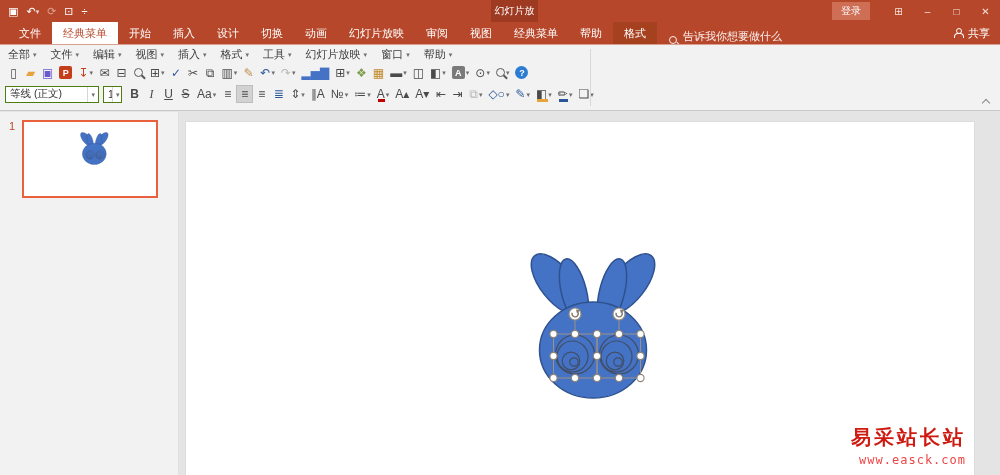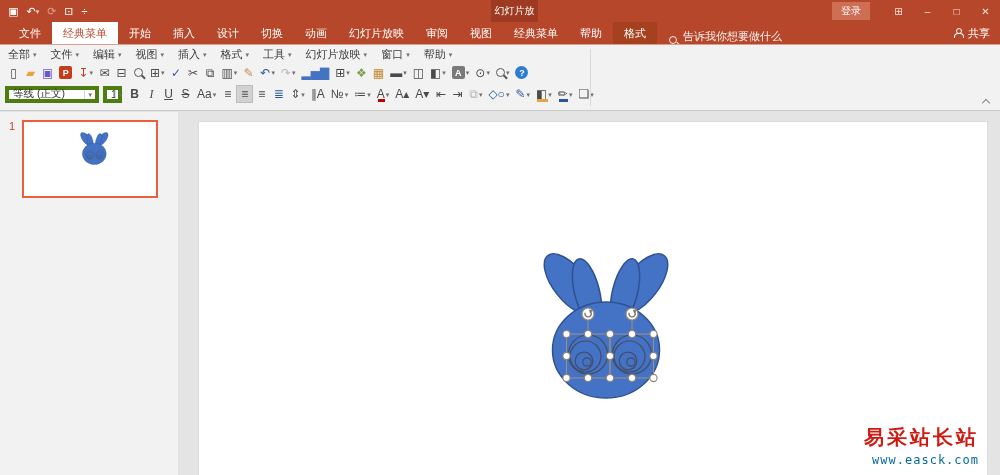--- a/index.html
+++ b/index.html
@@ -65,49 +65,49 @@
   .glyph.u { text-decoration:underline; } .glyph.s { text-decoration:line-through; }
   .boxico { width:13px; height:13px; color:#fff; font-size:9px; font-weight:bold;
     display:flex; align-items:center; justify-content:center; border-radius:2px; }
   .circleico { width:13px; height:13px; border-radius:50%; color:#fff; font-size:9px;
     font-weight:bold; display:flex; align-items:center; justify-content:center; }
   .mag { width:9px; height:9px; border:1.5px solid #5a5a5a; border-radius:50%;
     position:relative; display:inline-block; }
   .mag::after { content:''; position:absolute; width:5px; height:1.6px; background:#5a5a5a;
     transform:rotate(45deg); right:-4px; bottom:-1.5px; }
   .underbar { position:absolute; left:3px; right:6px; bottom:0; height:3px; }
-  .combo { height:17px; border:4px solid #4d7c0f; background:#fff; display:flex;
+  .combo { height:17px; border:1px solid #4d7c0f; background:#fff; display:flex;
     align-items:center; font-size:10.5px; color:#333; margin-right:4px; }
   .combo .val { padding:0 4px; flex:1; white-space:nowrap; overflow:hidden; }
   .combo .caret { border-left:1px solid #D6D6D6; height:100%; display:flex;
     align-items:center; padding:0 3px; }
   .fontcombo { width:94px; } .sizecombo { width:19px; }
   .ribbon-sep { position:absolute; left:590px; top:4px; bottom:4px; width:1px; background:#D8D8D8; }
   .collapse { position:absolute; right:10px; bottom:5px; width:8px; height:8px; }
   .collapse::before { content:''; position:absolute; left:1px; top:3px; width:5px; height:5px;
     border-left:1.5px solid #888; border-top:1.5px solid #888; transform:rotate(45deg); }
 
   
   .workspace { position:absolute; left:0; top:112px; width:1000px; height:363px; background:#E4E4E4; }
   .slidepanel { position:absolute; left:0; top:0; width:179px; height:363px;
     background:#F2F2F2; border-right:1px solid #E0E0E0; }
   .slidenum { position:absolute; left:9px; top:8px; font-size:11px; color:#C0452A; }
   .thumb { position:absolute; left:22px; top:8px; width:136px; height:78px;
     background:#fff; border:2px solid #E8603C; }
   .thumb svg { position:absolute; left:56px; top:10px; }
-  .canvas { position:absolute; left:198px; top:9px; width:790px; height:354px;
+  .canvas { position:absolute; left:185px; top:9px; width:790px; height:354px;
     background:#fff; border:1px solid #DCDCDC; border-bottom:none; }
   .canvas svg.main { position:absolute; left:343px; top:130px; }
 
   
   .watermark { position:absolute; right:8px; bottom:8px; text-align:right; }
   .wm1 { font-family:"DejaVu Serif","Liberation Serif",serif; font-weight:bold;
     font-size:20px; letter-spacing:3px; color:#CE1A10; }
   .wm2 { font-family:"DejaVu Sans Mono","Liberation Mono",monospace;
-    font-size:12px; letter-spacing:1px; color:#0369a1; margin-top:2px; }
+    font-size:12px; letter-spacing:1px; color:#ef4444; margin-top:2px; }
 </style>
 </head>
 <body>
 
 <div class="titlebar">
   <div class="qat" id="qat">
       <span class="qatbtn">
         <span>▣</span>
       </span>
       <span class="qatbtn">

